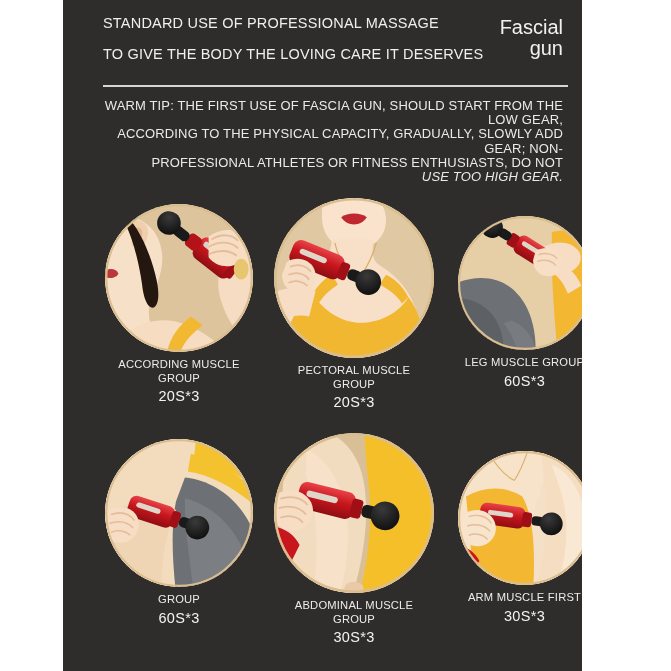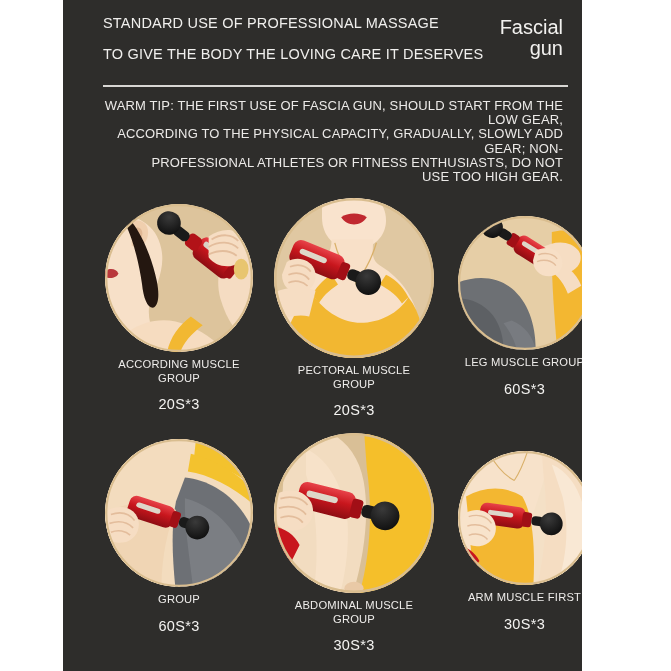--- a/index.html
+++ b/index.html
@@ -67,21 +67,21 @@
     left: 40px;
     top: 99px;
     width: 460px;
     color: #eceae8;
     font-size: 13px;
     line-height: 14.2px;
     letter-spacing: .15px;
     text-align: right;
   }
   .warntip span { display:block; }
-  .warntip span.indent { padding-left: 7px; }
+  .warntip span.indent { padding-left: 7px; font-style: italic; }
 
   
   .grid {
     position: absolute;
     left: 0;
     top: 198px;
     width: 545px;
   }
   .row {
     position: relative;
@@ -104,21 +104,21 @@
     font-size: 11.2px;
     line-height: 13.5px;
     letter-spacing: .2px;
     margin-top: 6px;
   }
   .caption .name { display:block; }
   .time {
     color: #f4f3f1;
     font-size: 14.5px;
     line-height: 18px;
-    margin-top: 10px;
+    margin-top: 2px;
     letter-spacing: .3px;
   }
 
   
   .c0 { left: 28px;  top: 6px;  width: 176px; }
   .c1 { left: 196px; top: 0px;  width: 190px; }
   .c2 { left: 384px; top: 18px; width: 155px; }
   
   .c3 { left: 28px;  top: 6px;  width: 176px; }
   .c4 { left: 196px; top: 0px;  width: 190px; }

